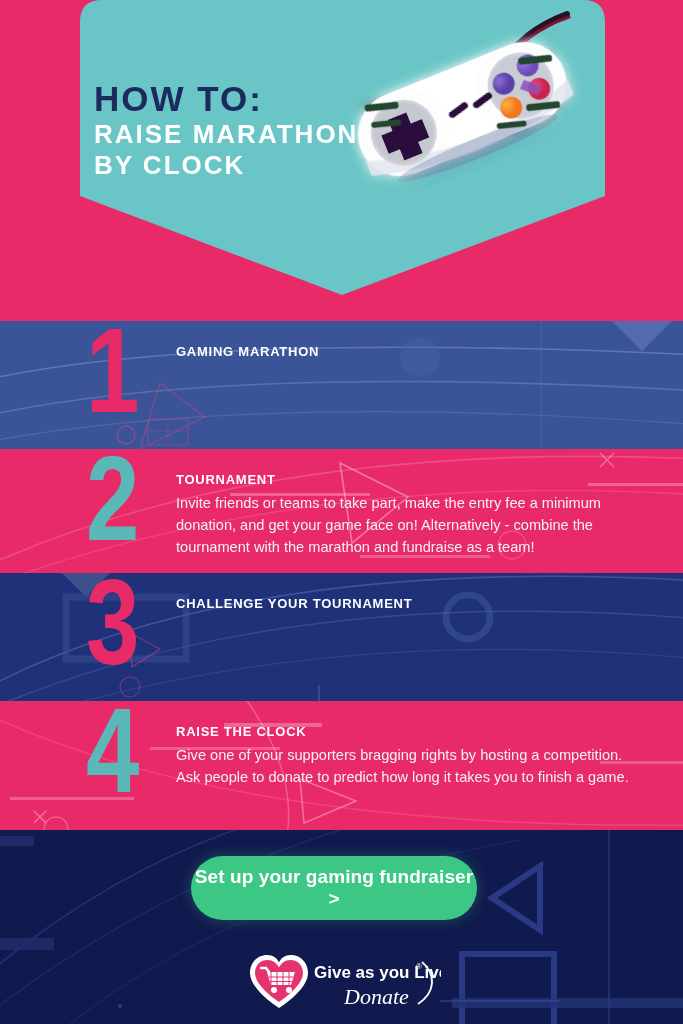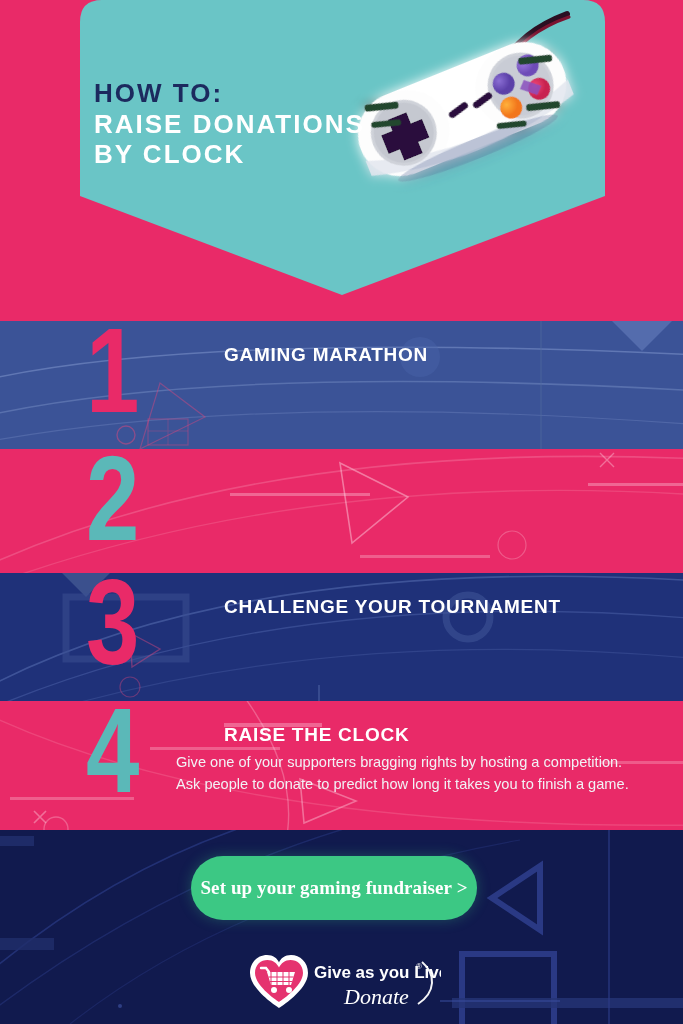--- a/index.html
+++ b/index.html
@@ -27,21 +27,21 @@
     position: absolute; left: 80px; top: 0;
     width: 525px; height: 295px;
   }
   .header-shape svg { display:block; width:525px; height:295px; }
 
   .header-title {
     position: absolute; left: 94px; top: 78px;
     width: 300px; z-index: 6;
   }
   .title-line1 {
-    font-size: 26px; font-weight: bold; letter-spacing: 2.0px;
+    font-size: 35px; font-weight: bold; letter-spacing: 2.0px;
     color: #1c2a5e; line-height: 1.18;
   }
   .title-line2 {
     font-size: 26px; font-weight: bold; letter-spacing: 2.0px;
     color: #ffffff; line-height: 1.18;
   }
 
   
   .controller {
     position: absolute; left: 335px; top: 8px;
@@ -82,26 +82,25 @@
     margin-top: -6px;
     user-select: none;
   }
   .step-body {
     flex: 1 1 auto;
     padding-left: 12px;
     padding-right: 46px;
     padding-top: 23px;
   }
   .step-head {
-    font-size: 19px;
+    font-size: 13px;
     font-weight: bold;
     letter-spacing: 0.75px;
     color: #ffffff;
     margin-bottom: 5px;
-    margin-left: 48px;
   }
   .step-text {
     font-size: 14.6px;
     line-height: 1.52;
     color: #f2f2f6;
     font-weight: normal;
   }
 
   .band.b1 { height: 128px; background: #3b5397; }
   .band.b2 { height: 124px; background: #e92a68; }
@@ -123,21 +122,21 @@
   .footer-bg { position:absolute; inset:0; }
   .footer-bg svg { display:block; width:683px; height:194px; }
 
   .cta-button {
     position: absolute; left: 191px; top: 26px;
     width: 286px; height: 64px;
     background: #3cc884;
     border-radius: 32px;
     border: none;
     color: #ffffff;
-    font-family: Liberation Serif, serif;
+    font-family: Liberation Sans, sans-serif;
     font-size: 19px;
     font-weight: bold;
     letter-spacing: 0.1px;
     cursor: pointer;
     z-index: 4;
     box-shadow: 0 0 14px rgba(60,200,132,0.30);
   }
 
   .logo {
     position: absolute; left: 246px; top: 122px;
@@ -219,21 +218,21 @@
           <rect x="36" y="82" width="30" height="6" rx="3" fill="#23462f" transform="rotate(16 51 85)"></rect>
           <rect x="196" y="78" width="34" height="7" rx="3" fill="#23462f" transform="rotate(16 213 82)"></rect>
           <rect x="186" y="124" width="34" height="7" rx="3" fill="#23462f" transform="rotate(16 203 128)"></rect>
           <rect x="152" y="130" width="30" height="6" rx="3" fill="#23462f" transform="rotate(16 167 133)"></rect>
         </g>
       </svg>
     </div>
 
     <div class="header-title">
       <div class="title-line1">HOW TO:</div>
-      <div class="title-line2">RAISE DONATIONS</div>
+      <div class="title-line2">RAISE MARATHON</div>
       <div class="title-line2">BY CLOCK</div>
     </div>
   </div>
 
   <div class="bands-wrap">
 
     <div class="band b1">
       <div class="band-bg">
         <svg viewBox="0 0 683 128" preserveAspectRatio="none" xmlns="http://www.w3.org/2000/svg">
           <path d="M-20,60 Q200,10 700,34" stroke="#8fa5d6" stroke-width="1.6" fill="none" opacity="0.45"></path>
@@ -265,20 +264,22 @@
           <rect x="230" y="44" width="140" height="3" fill="#ffd7e4" opacity="0.35"></rect>
           <rect x="360" y="106" width="130" height="3" fill="#ffd7e4" opacity="0.3"></rect>
           <rect x="588" y="34" width="96" height="3" fill="#ffd7e4" opacity="0.35"></rect>
           <path d="M600,4 l14,14 M614,4 l-14,14" stroke="#ffd7e4" stroke-width="1.4" opacity="0.4"></path>
           <circle cx="512" cy="96" r="14" stroke="#ffd7e4" stroke-width="1.2" fill="none" opacity="0.28"></circle>
         </svg>
       </div>
       <div class="band-inner">
         <div class="step-num">2</div>
         <div class="step-body">
+          <div class="step-head">TOURNAMENT</div>
+          <div class="step-text">Invite friends or teams to take part, make the entry fee a minimum donation, and get your game face on! Alternatively - combine the tournament with the marathon and fundraise as a team!</div>
         </div>
       </div>
     </div>
 
     <div class="band b3">
       <div class="band-bg">
         <svg viewBox="0 0 683 128" preserveAspectRatio="none" xmlns="http://www.w3.org/2000/svg">
           <path d="M-20,118 Q240,-20 700,8" stroke="#6e86c9" stroke-width="1.6" fill="none" opacity="0.4"></path>
           <path d="M-20,140 Q280,10 700,46" stroke="#6e86c9" stroke-width="1.4" fill="none" opacity="0.3"></path>
           <path d="M-20,160 Q300,48 700,86" stroke="#6e86c9" stroke-width="1.2" fill="none" opacity="0.22"></path>

